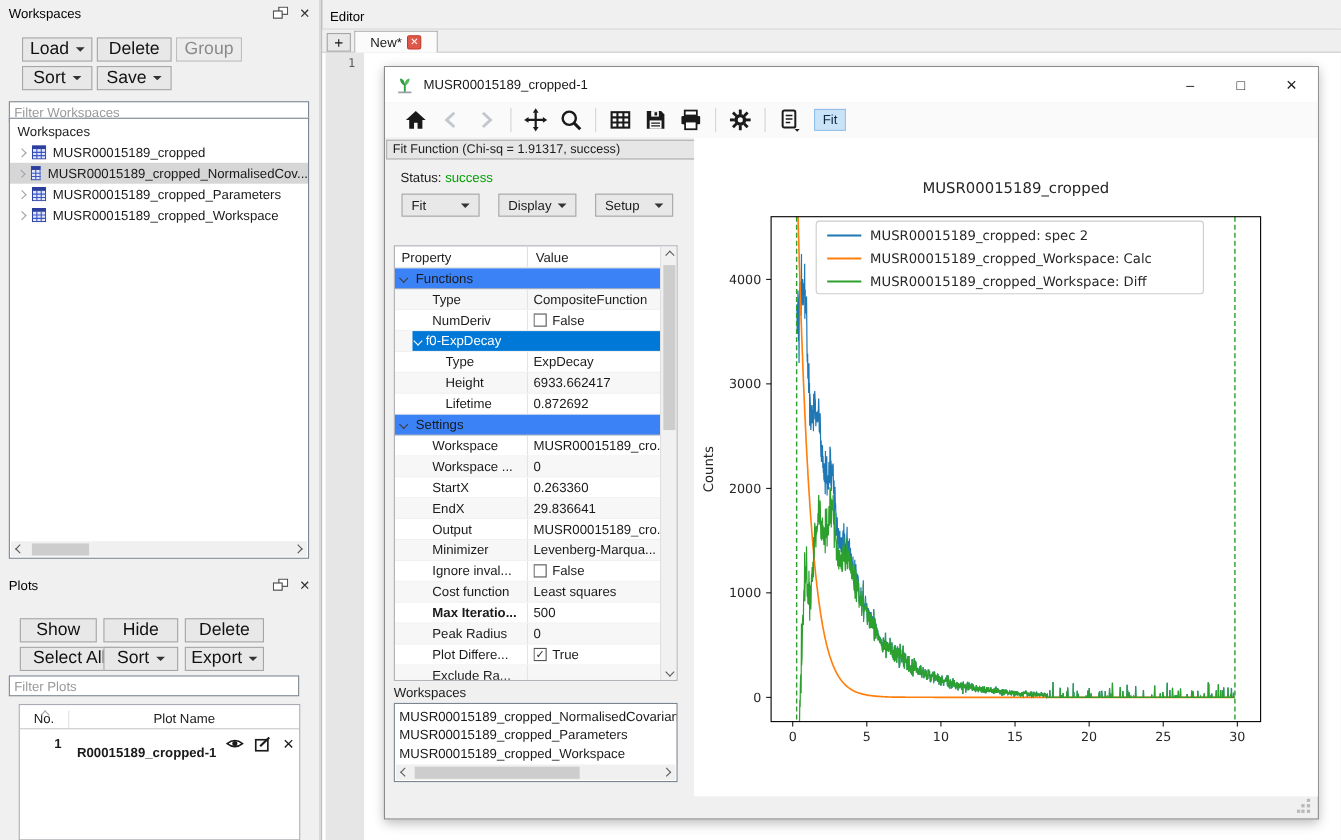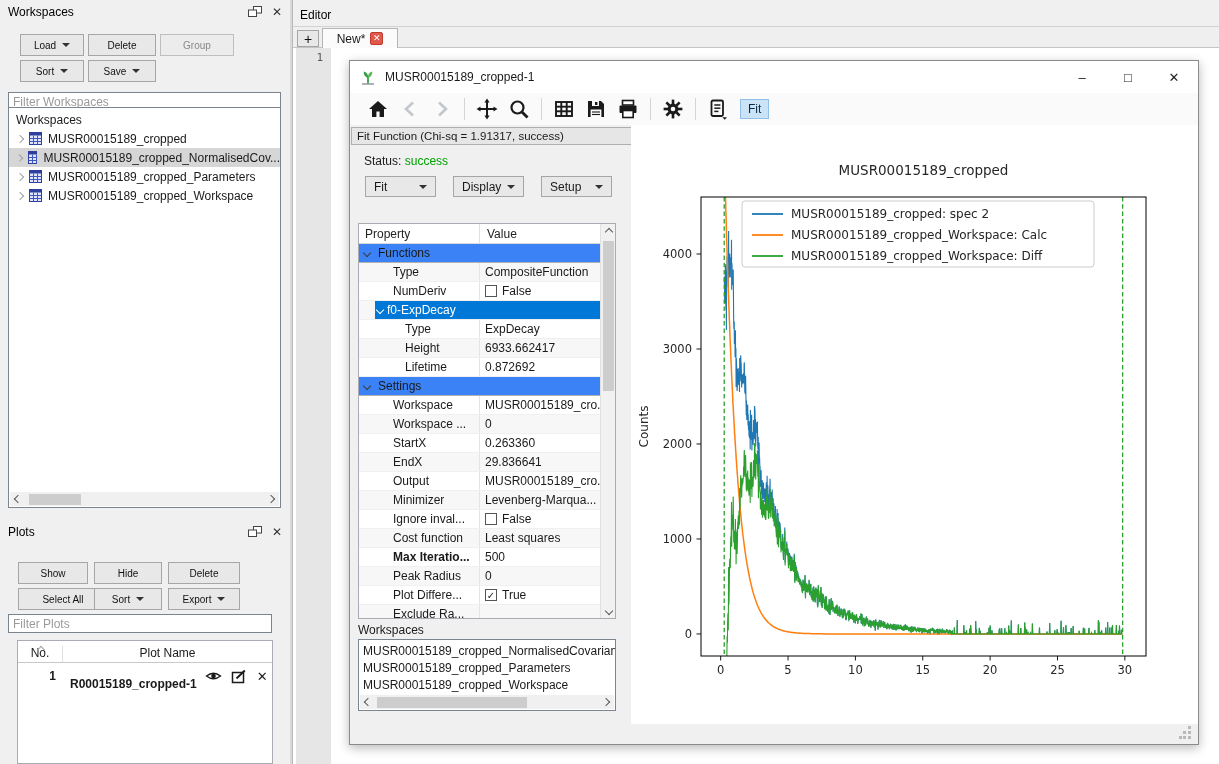--- a/index.html
+++ b/index.html
@@ -1,20 +1,20 @@
 <!DOCTYPE html>
 <html><head>
 <meta charset="utf-8">
 <style>
   * { margin:0; padding:0; box-sizing:border-box; }
   html,body { width:1219px; height:764px; overflow:hidden; }
   body { background:#f0f0f0; font-family:"Liberation Sans", sans-serif; font-size:12px; color:#1a1a1a; position:relative; }
   .abs { position:absolute; }
   .panel-title { font-size:12px; color:#000; }
-  .btn { background:#e8e8e8; border:1px solid #a6a6a6; display:flex; align-items:center; justify-content:center; gap:6px; font-size:10px; color:#111; }
+  .btn { background:#e8e8e8; border:1px solid #a6a6a6; display:flex; align-items:center; justify-content:center; gap:6px; font-size:16px; color:#111; }
   .btn.disabled { background:#ececec; border-color:#bfbfbf; color:#8a8a8a; }
   .darr { width:0; height:0; border-left:4px solid transparent; border-right:4px solid transparent; border-top:4px solid #333; display:inline-block; }
   .input { background:#fff; border:1px solid #7a8590; font-size:12px; padding:2px 4px; color:#222; }
   .input::placeholder { color:#9a9a9a; }
   .chev { width:6px; height:6px; border-right:1.6px solid #5a5a5a; border-bottom:1.6px solid #5a5a5a; display:inline-block; }
   .chev.up { transform:rotate(-135deg); } .chev.down { transform:rotate(45deg); }
   .chev.left { transform:rotate(135deg); } .chev.right { transform:rotate(-45deg); }
   .chev.lt { border-color:#a0a3a8; border-width:1.4px; }
   .listbox { background:#fff; border:1px solid #7a8590; }
   .tree-row { height:19px; display:flex; align-items:center; gap:6px; padding-left:8px; white-space:nowrap; }
@@ -70,21 +70,21 @@
       <span class="closex">✕</span>
     </span>
   </div>
   <div class="btn abs" style="left:20px;top:34px;width:64px;height:22px;">
       <span>Load</span>
       <span class="darr"></span>
     </div>
   <div class="btn abs" style="left:88px;top:34px;width:68px;height:22px;">
       <span>Delete</span>
     </div>
-  <div class="btn abs disabled" style="left:160px;top:34px;width:74px;height:22px;">
+  <div class="btn abs disabled" style="left:160px;top:34px;width:60px;height:22px;">
       <span>Group</span>
     </div>
   <div class="btn abs" style="left:20px;top:60px;width:64px;height:22px;">
       <span>Sort</span>
       <span class="darr"></span>
     </div>
   <div class="btn abs" style="left:88px;top:60px;width:68px;height:22px;">
       <span>Save</span>
       <span class="darr"></span>
     </div>

